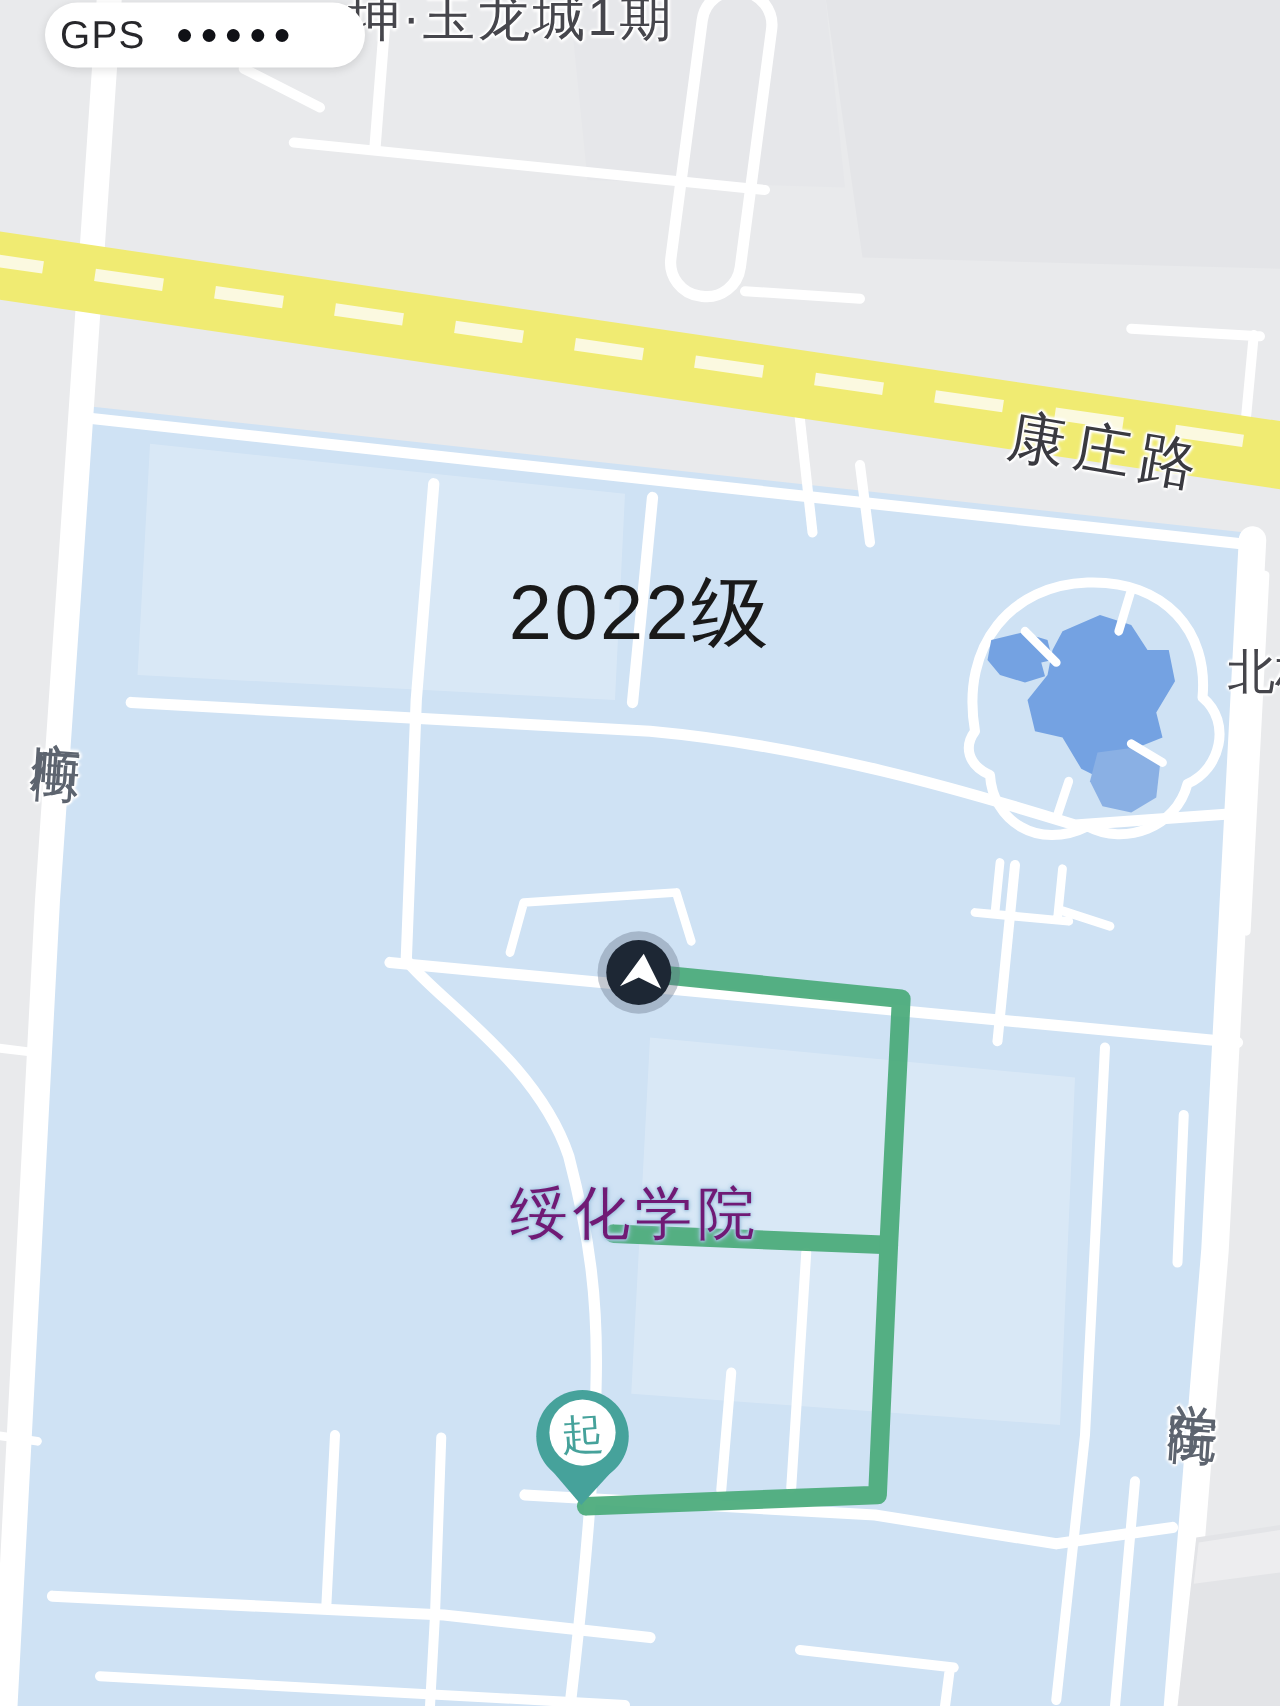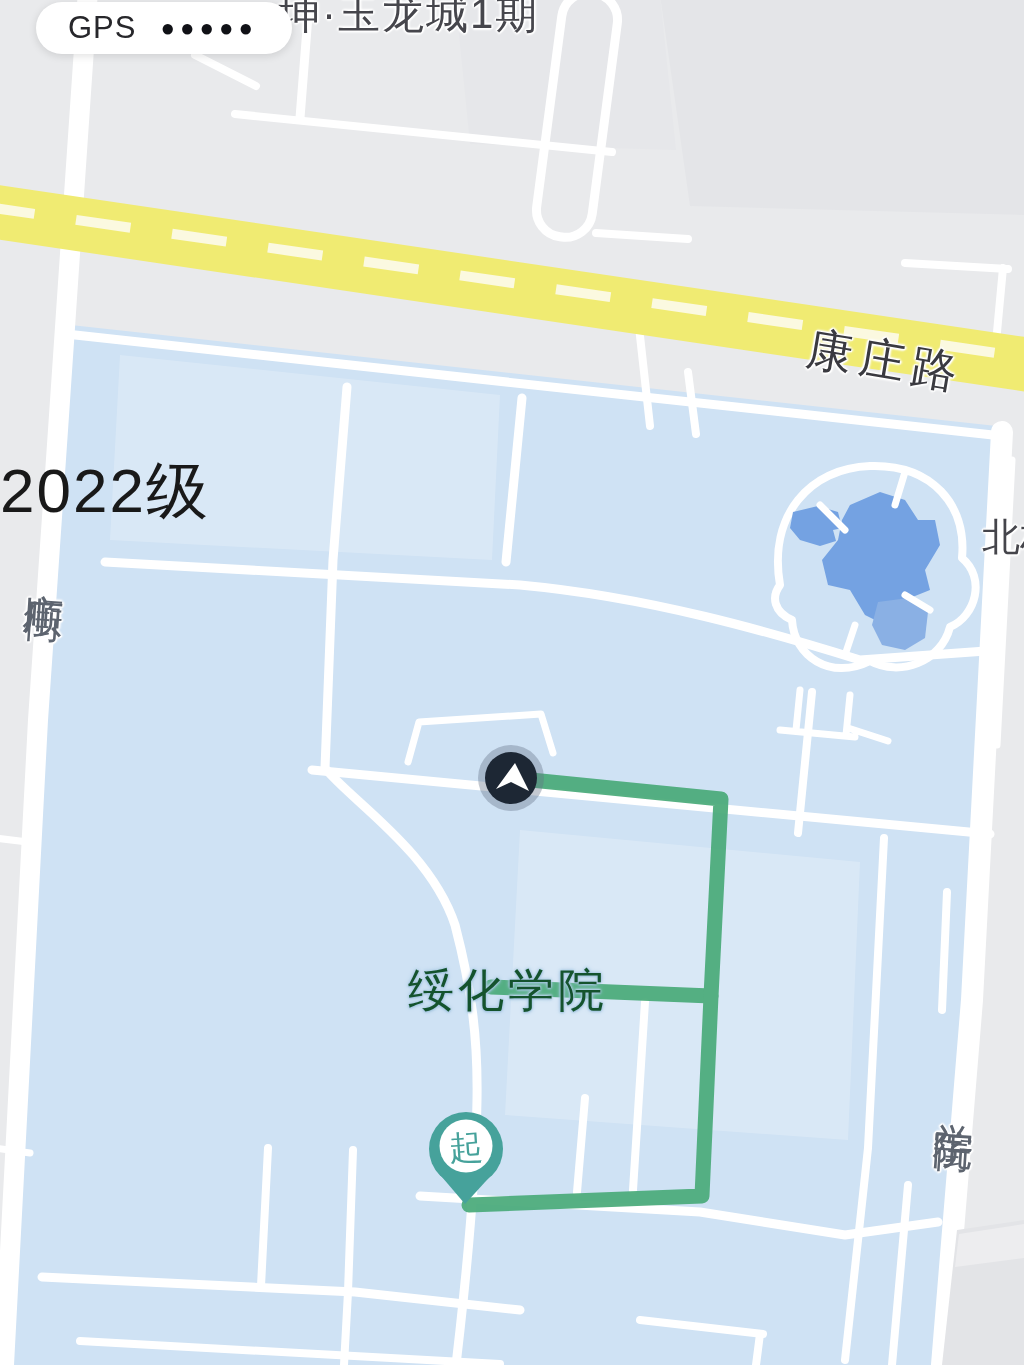--- a/index.html
+++ b/index.html
@@ -6,29 +6,29 @@
   body{font-family:"Liberation Sans","DejaVu Sans",sans-serif;}
   .screen{position:relative;width:1024px;height:1365px;background:#e9eaec;overflow:hidden;}
   .map-svg{position:absolute;left:0;top:0;}
   .maplabel{position:absolute;white-space:nowrap;
     text-shadow:-2px 0 2px #fff,2px 0 2px #fff,0 -2px 2px #fff,0 2px 2px #fff,-1px -1px 0 #fff,1px 1px 0 #fff;}
   .lbl-top{left:278px;top:-14px;font-size:42px;font-weight:500;color:#46464c;letter-spacing:2px;}
   .lbl-kang{left:812px;top:318px;font-size:46px;font-weight:500;color:#3a3a40;letter-spacing:7px;transform:rotate(9.5deg);transform-origin:left top;}
   .lbl-vert{writing-mode:vertical-rl;text-orientation:upright;font-size:40px;font-weight:500;color:#5d646f;letter-spacing:5px;}
   .lbl-guang{left:20px;top:562px;transform:rotate(4deg);}
   .lbl-xue{left:930px;top:1092px;transform:rotate(4deg);}
-  .lbl-campus{left:408px;top:960px;font-size:46px;font-weight:500;letter-spacing:4px;color:#14532d;
+  .lbl-campus{left:408px;top:940px;font-size:46px;font-weight:500;letter-spacing:4px;color:#701a75;
     text-shadow:0 0 3px #9fc2de,0 0 5px #aecbe4,0 1px 2px #9fc2de,0 -1px 2px #cfe4f4;}
   .lbl-bei{left:982px;top:512px;font-size:38px;font-weight:500;color:#45454b;}
-  .overlay-title{position:absolute;left:0;right:0;top:456px;color:#191919;}
+  .overlay-title{position:absolute;left:0;right:0;top:456px;text-align:center;color:#191919;}
   .overlay-title .l1{font-size:62px;line-height:70px;font-weight:500;letter-spacing:2px;}
   .overlay-title .l2{font-size:66px;line-height:76px;font-weight:500;letter-spacing:1px;}
   .gps-pill{position:absolute;left:36px;top:2px;width:256px;height:52px;background:#fff;border-radius:27px;
     box-shadow:0 2px 8px rgba(0,0,0,.12);display:flex;align-items:center;}
-  .gps-pill .gps-txt{font-size:31px;color:#27272b;margin-left:32px;letter-spacing:1px;}
+  .gps-pill .gps-txt{font-size:31px;color:#27272b;margin-left:12px;letter-spacing:1px;}
   .gps-pill .gps-dots{font-size:24px;color:#101116;margin-left:24px;letter-spacing:5px;line-height:1;}
 </style>
 </head>
 <body>
 
 <div class="screen">
 
   <svg class="map-svg" width="1024" height="1365" viewBox="0 0 1024 1365">
 
     <g>

